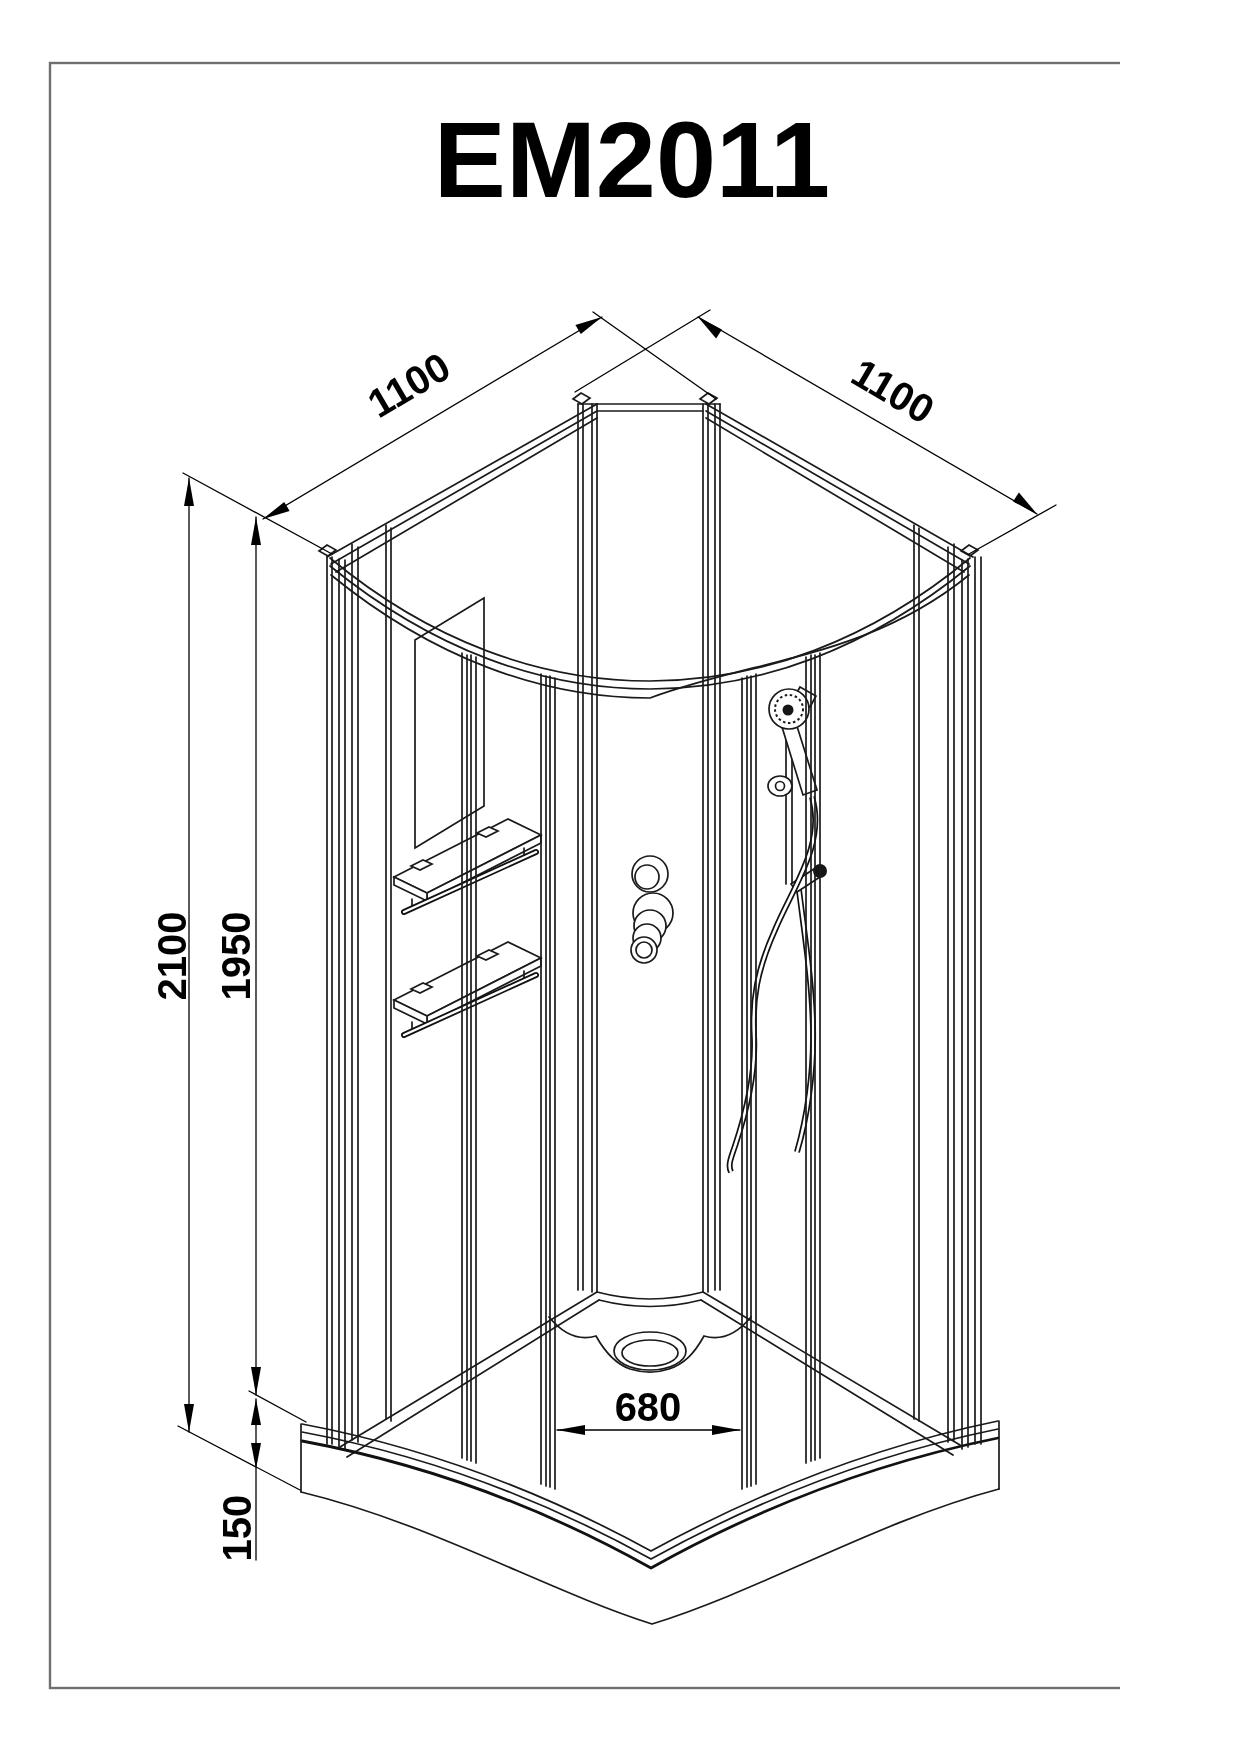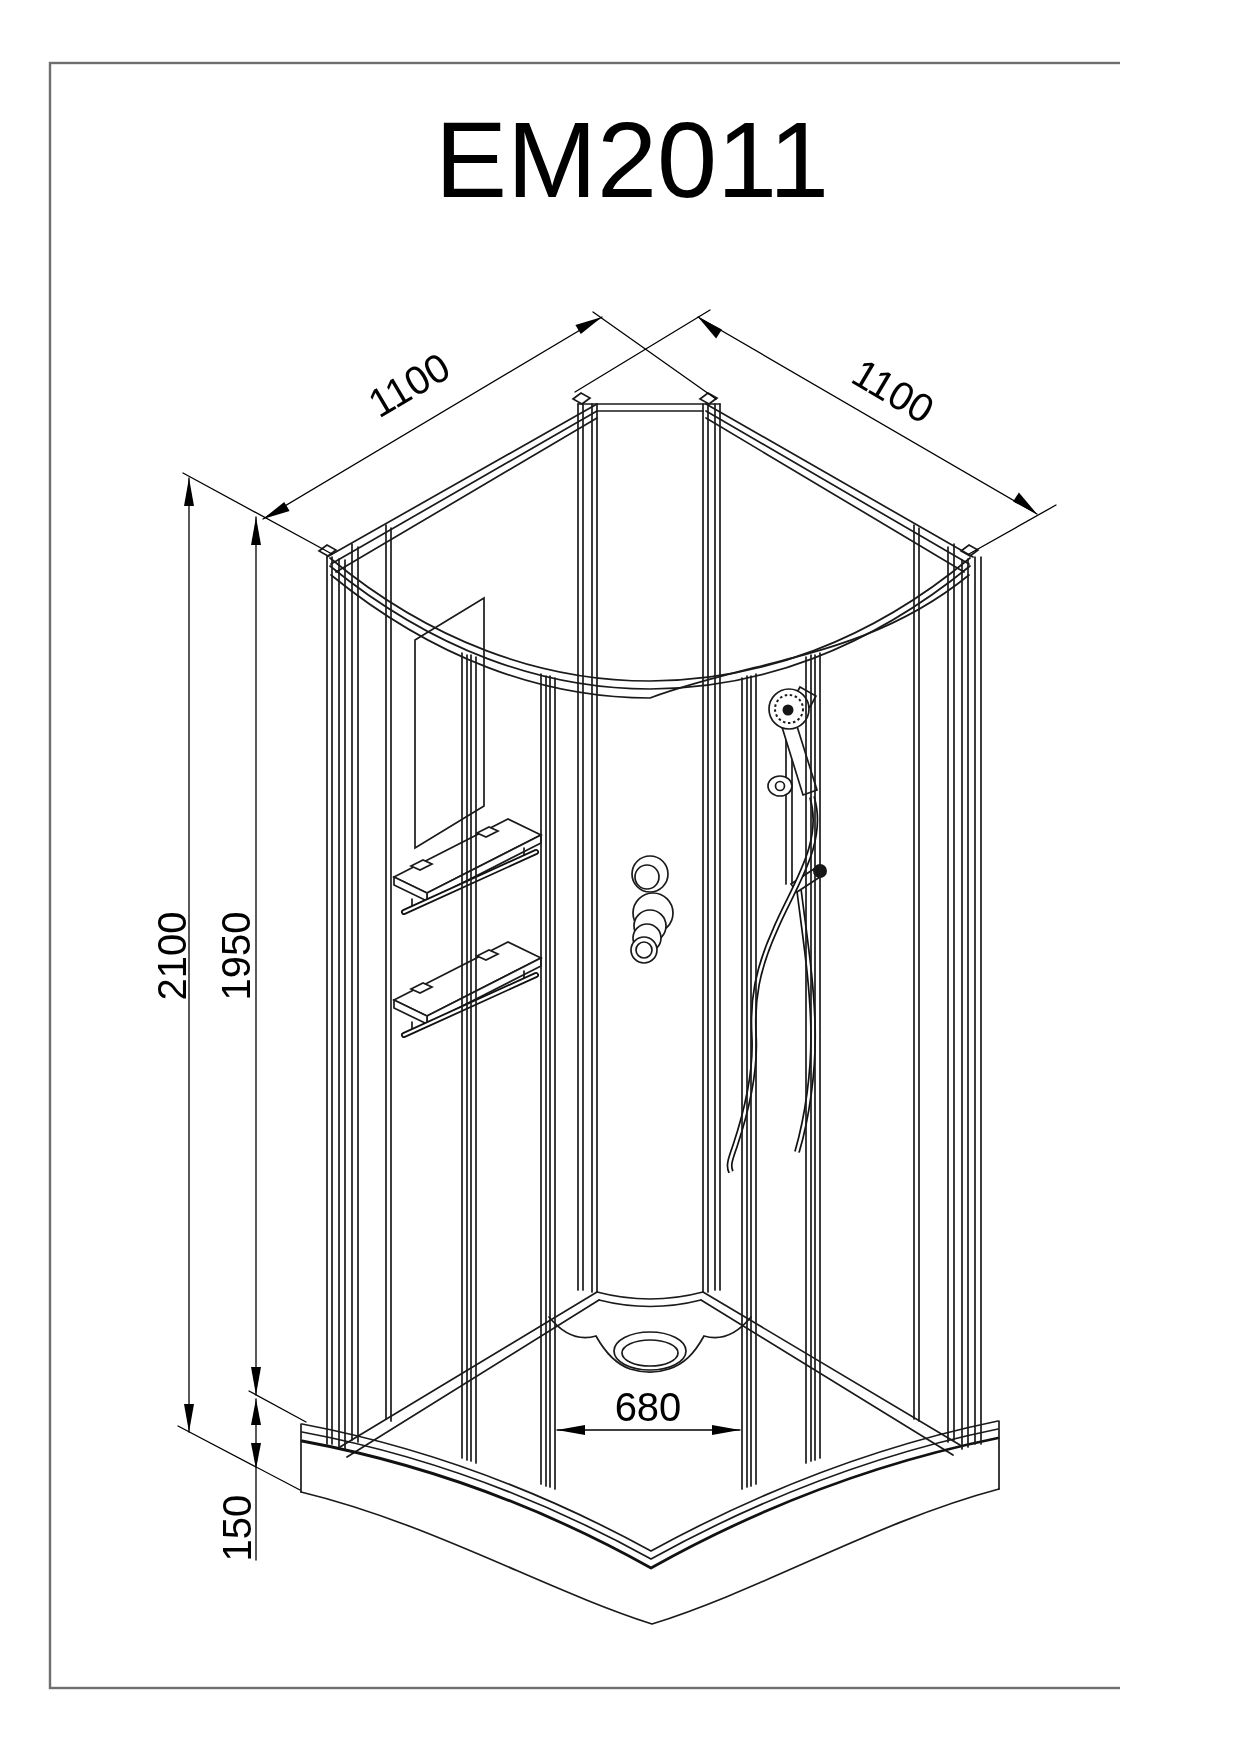--- a/index.html
+++ b/index.html
@@ -1,16 +1,16 @@
 <!DOCTYPE html>
 <html><head>
 <meta charset="utf-8">
 <style>
   html,body{margin:0;padding:0;background:#fff;}
-  .page{position:relative;width:1120px;height:1755px;background:#ffffff;overflow:hidden;}
+  .page{position:relative;width:1120px;height:1755px;background:#ffffff;overflow:hidden;font-weight:bold;}
   .page svg{position:absolute;left:0;top:0;}
   .t-title{font-family:"Liberation Sans",sans-serif;font-size:108px;fill:#000;}
   .t-dim{font-family:"Liberation Sans",sans-serif;font-size:40px;fill:#000;}
   .ln{stroke:#1a1a1a;stroke-width:1.7;fill:none;stroke-linecap:round;}
   .ln-heavy{stroke:#111;stroke-width:2.8;fill:none;stroke-linecap:round;}
   .dim{stroke:#000;stroke-width:1.3;fill:none;stroke-linecap:round;}
   .arrow{fill:#000;stroke:none;}
   .wh{fill:#fff;}
 </style>
 </head>

